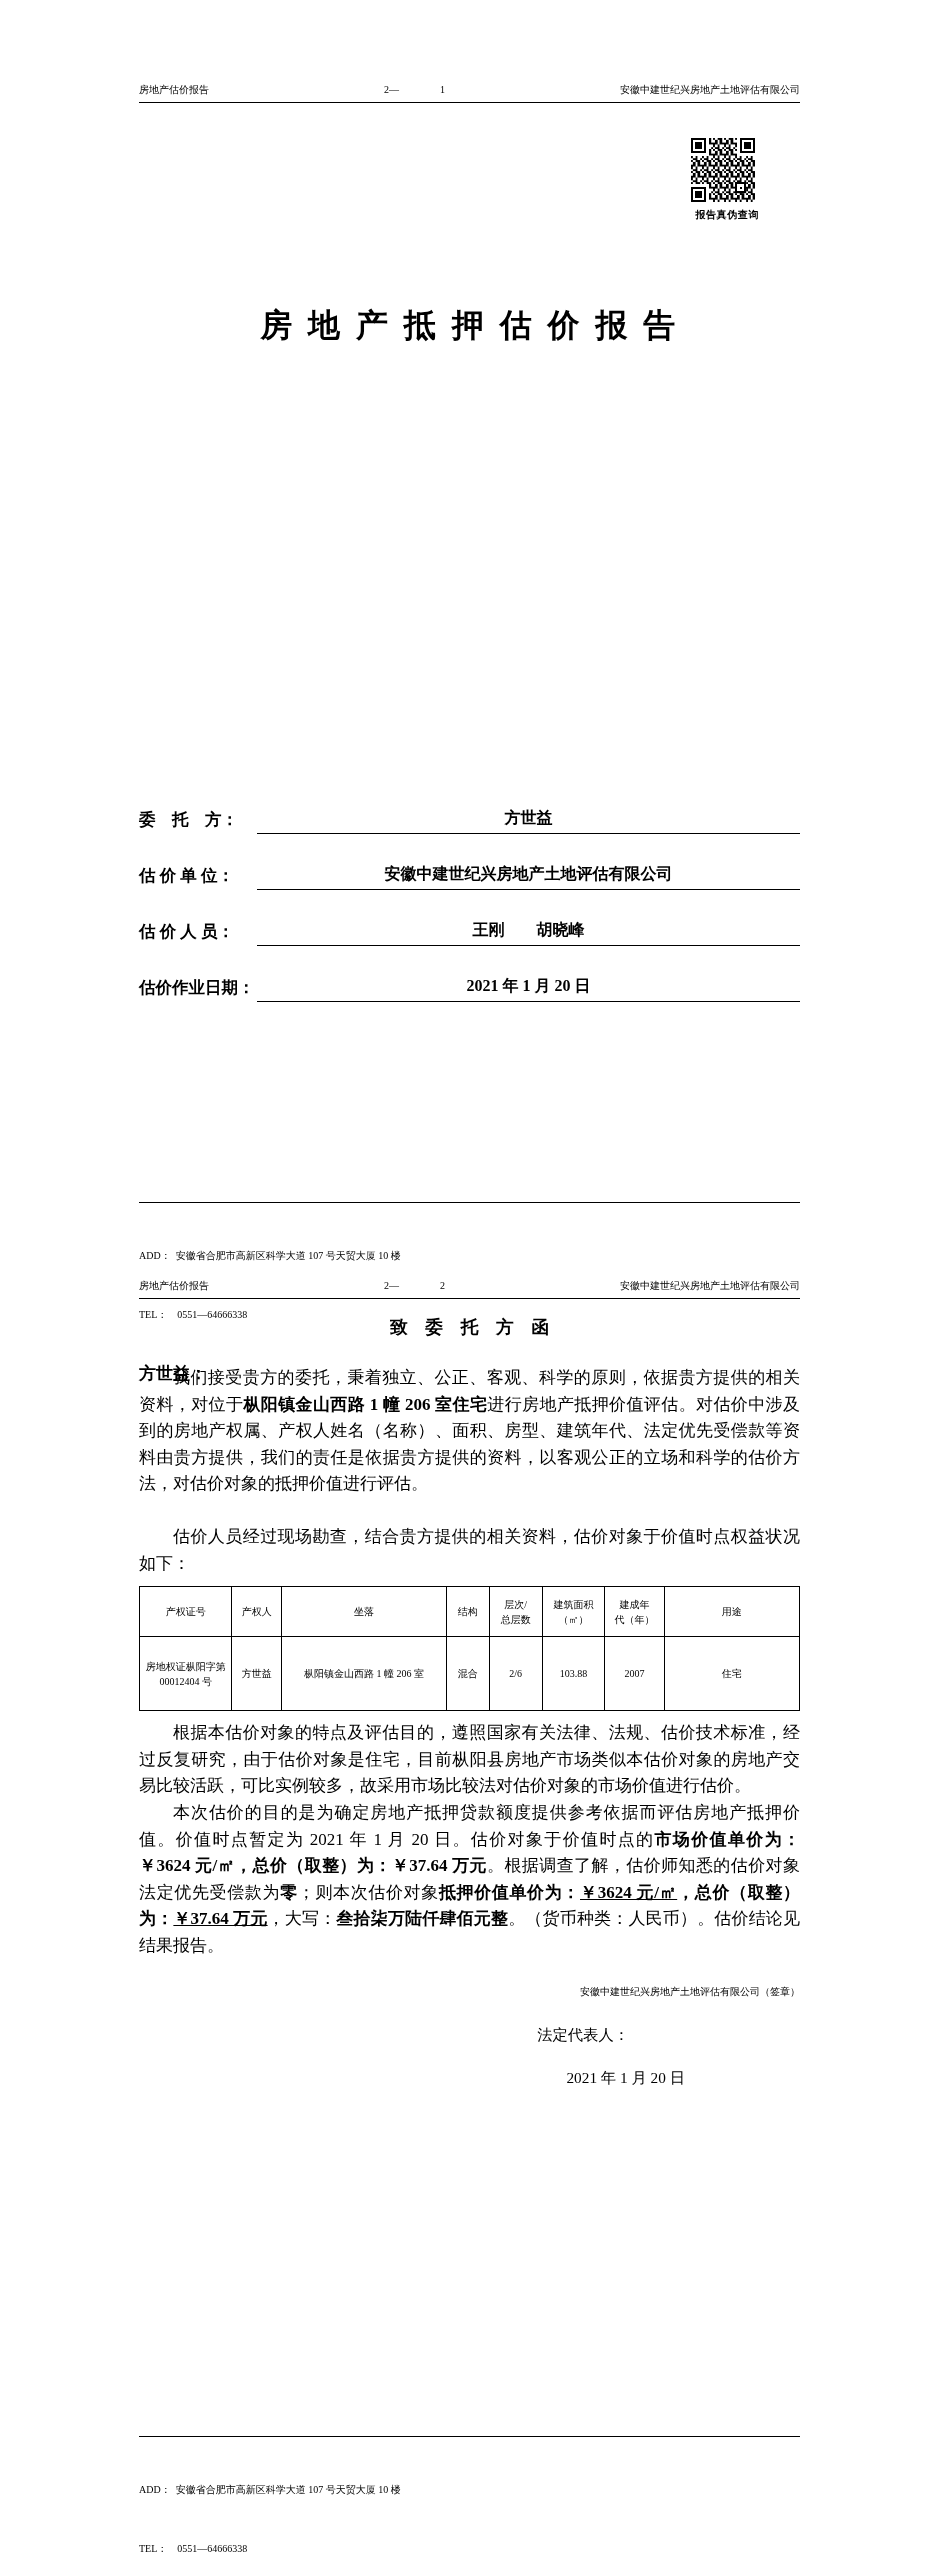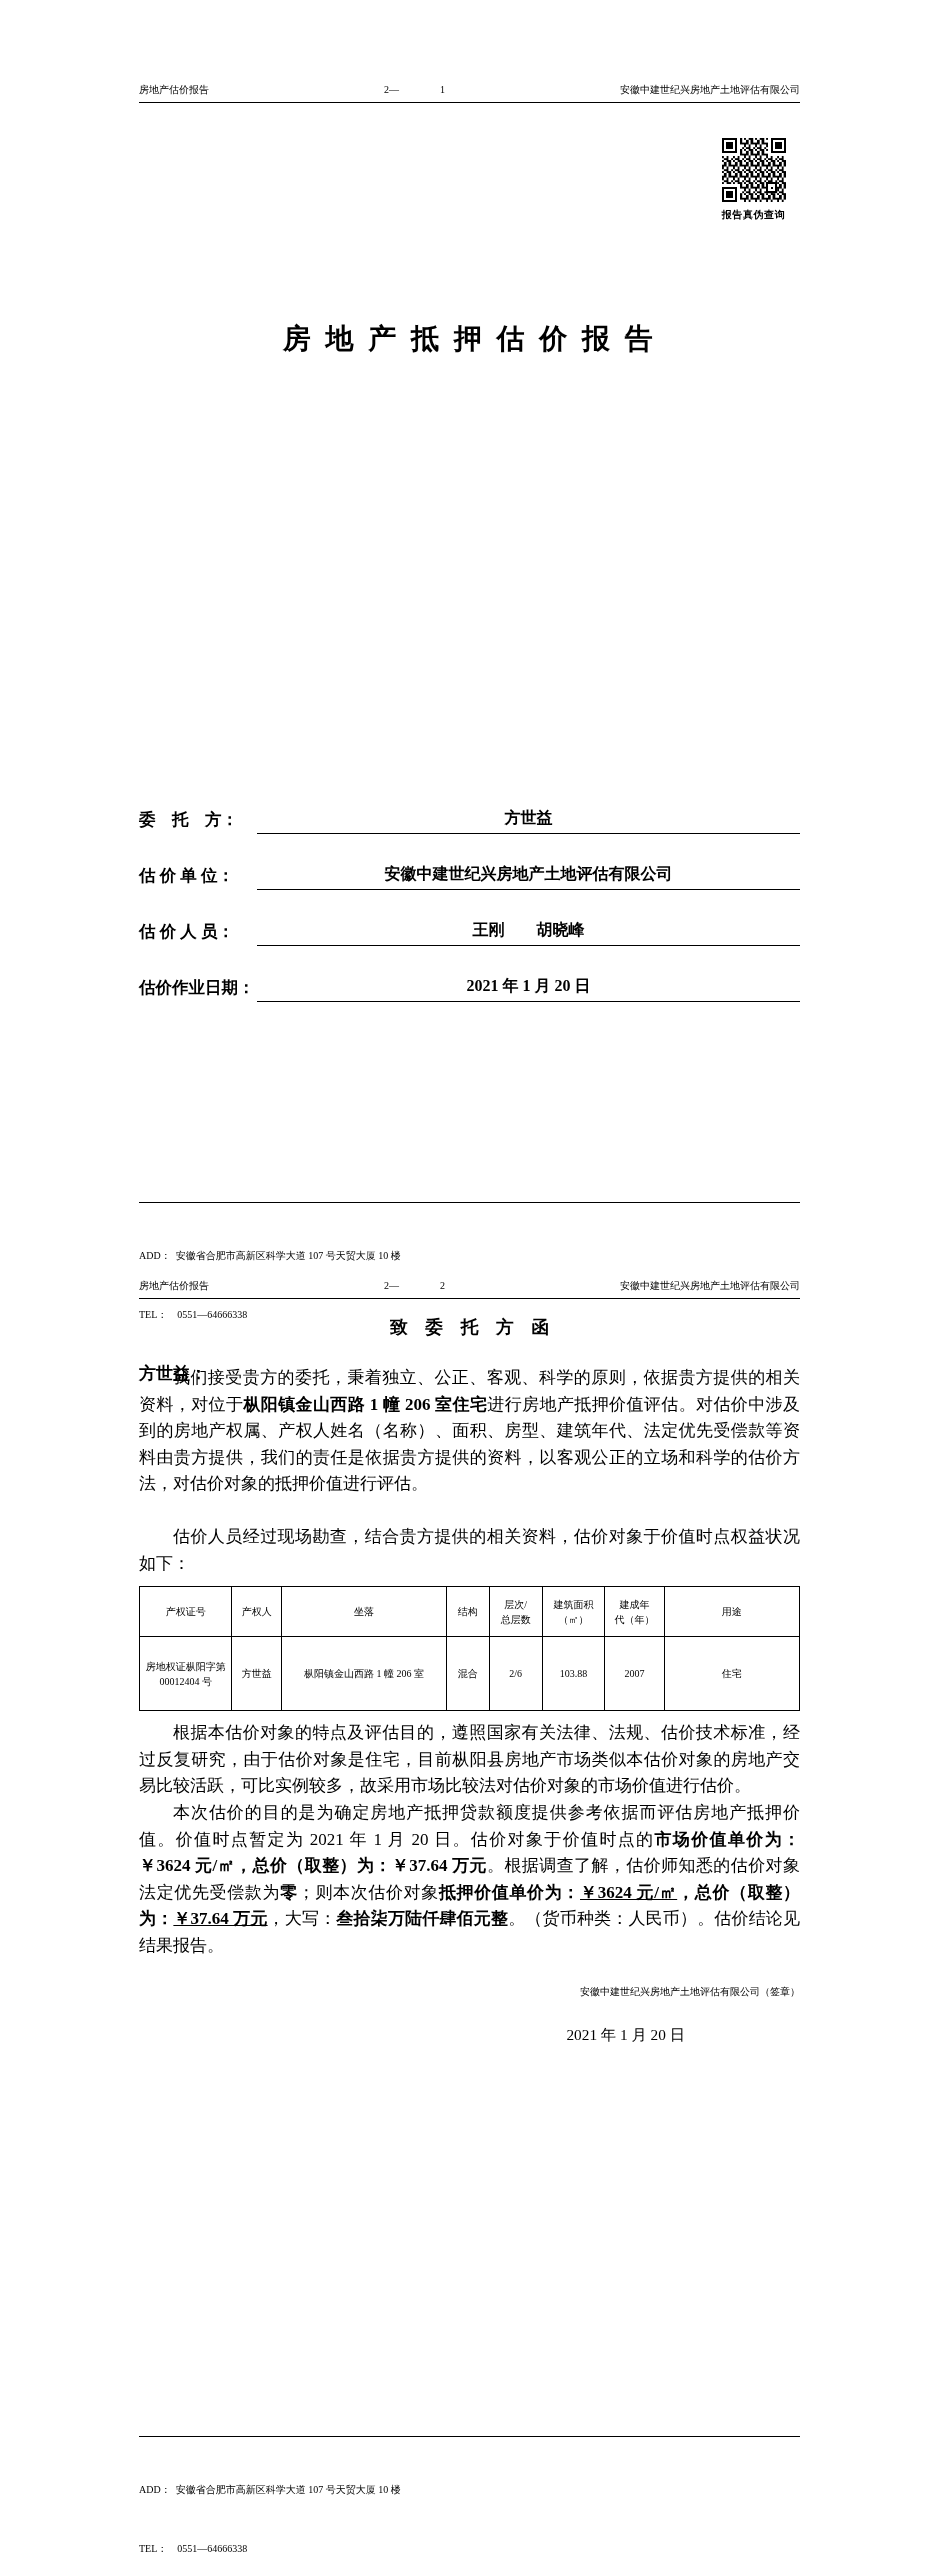--- a/index.html
+++ b/index.html
@@ -23,28 +23,28 @@
   }
   .pg-header .h-center { flex:1; display:flex; justify-content:center; gap:41px; }
   .pg-footer {
     position:absolute; left:139px; width:661px;
     border-top:0.6px solid #000;
     padding-top:4px;
     font-size:10px; line-height:1.95;
     white-space:pre;
   }
   
-  .qr-block { position:absolute; left:717px; top:138px; width:73px; text-align:center; }
+  .qr-block { position:absolute; left:686px; top:138px; width:73px; text-align:right; }
   .qr-block svg { display:block; margin:0 auto; }
   .qr-caption { margin-top:5.9px; font-size:10px; font-weight:bold; letter-spacing:0.6px; }
   .main-title {
-    position:absolute; left:139px; top:320px; width:661px;
+    position:absolute; left:139px; top:304px; width:661px;
     text-align:center;
     font-family:"Liberation Sans","DejaVu Sans",sans-serif;
-    font-size:28px; font-weight:bold; letter-spacing:3.5px;
+    font-size:32px; font-weight:bold; letter-spacing:3.5px;
     white-space:pre;
   }
   .doc-number {
     position:absolute; left:139px; top:405px; width:661px;
     text-align:center; font-size:15.3px; font-weight:bold;
     white-space:pre;
   }
   .fields { position:absolute; left:139px; top:807px; width:661px; }
   .f-row { display:flex; align-items:flex-end; height:26.5px; margin-bottom:29.5px; }
   .f-label {
@@ -231,20 +231,21 @@
           <td>2007</td>
           <td>住宅</td>
         </tr>
       </tbody>
     </table>
 
     <p class="para mh135"><span>根据本估价对象的特点及评估目的，遵照国家有关法律、法规、估价技术标准，经过反复研究，由于估价对象是住宅，目前枞阳县房地产市场类似本估价对象的房地产交易比较活跃，可比实例较多，故采用市场比较法对估价对象的市场价值进行估价。</span></p>
     <p class="para mh270"><span>本次估价的目的是为确定房地产抵押贷款额度提供参考依据而评估房地产抵押价值。价值时点暂定为 2021 年 1 月 20 日。估价对象于价值时点的</span><span class="b">市场价值单价为：</span><span class="b">￥3624 元/㎡</span><span class="b">，</span><span class="b">总价（取整）为：</span><span class="b">￥37.64 万元</span><span>。根据调查了解，估价师知悉的估价对象法定优先受偿款为</span><span class="b">零</span><span>；则本次估价对象</span><span class="b">抵押价值单价为：</span><span class="b u">￥3624 元/㎡</span><span class="b">，总价（取整）为：</span><span class="b u">￥37.64 万元</span><span>，大写：</span><span class="b">叁拾柒万陆仟肆佰元整</span><span>。（货币种类：人民币）。估价结论见结果报告。</span></p>
 
     <div class="sig-company">安徽中建世纪兴房地产土地评估有限公司（签章）</div>
+    <div class="sig-legal">法定代表人：</div>
     <div class="sig-date">2021 年 1 月 20 日</div>
   </div>
 
   <div class="pg-footer" style="top:2436px">
     <div>ADD：  安徽省合肥市高新区科学大道 107 号天贸大厦 10 楼</div>
     <div>TEL：    0551—64666338</div>
   </div>
 
 </div>
 

